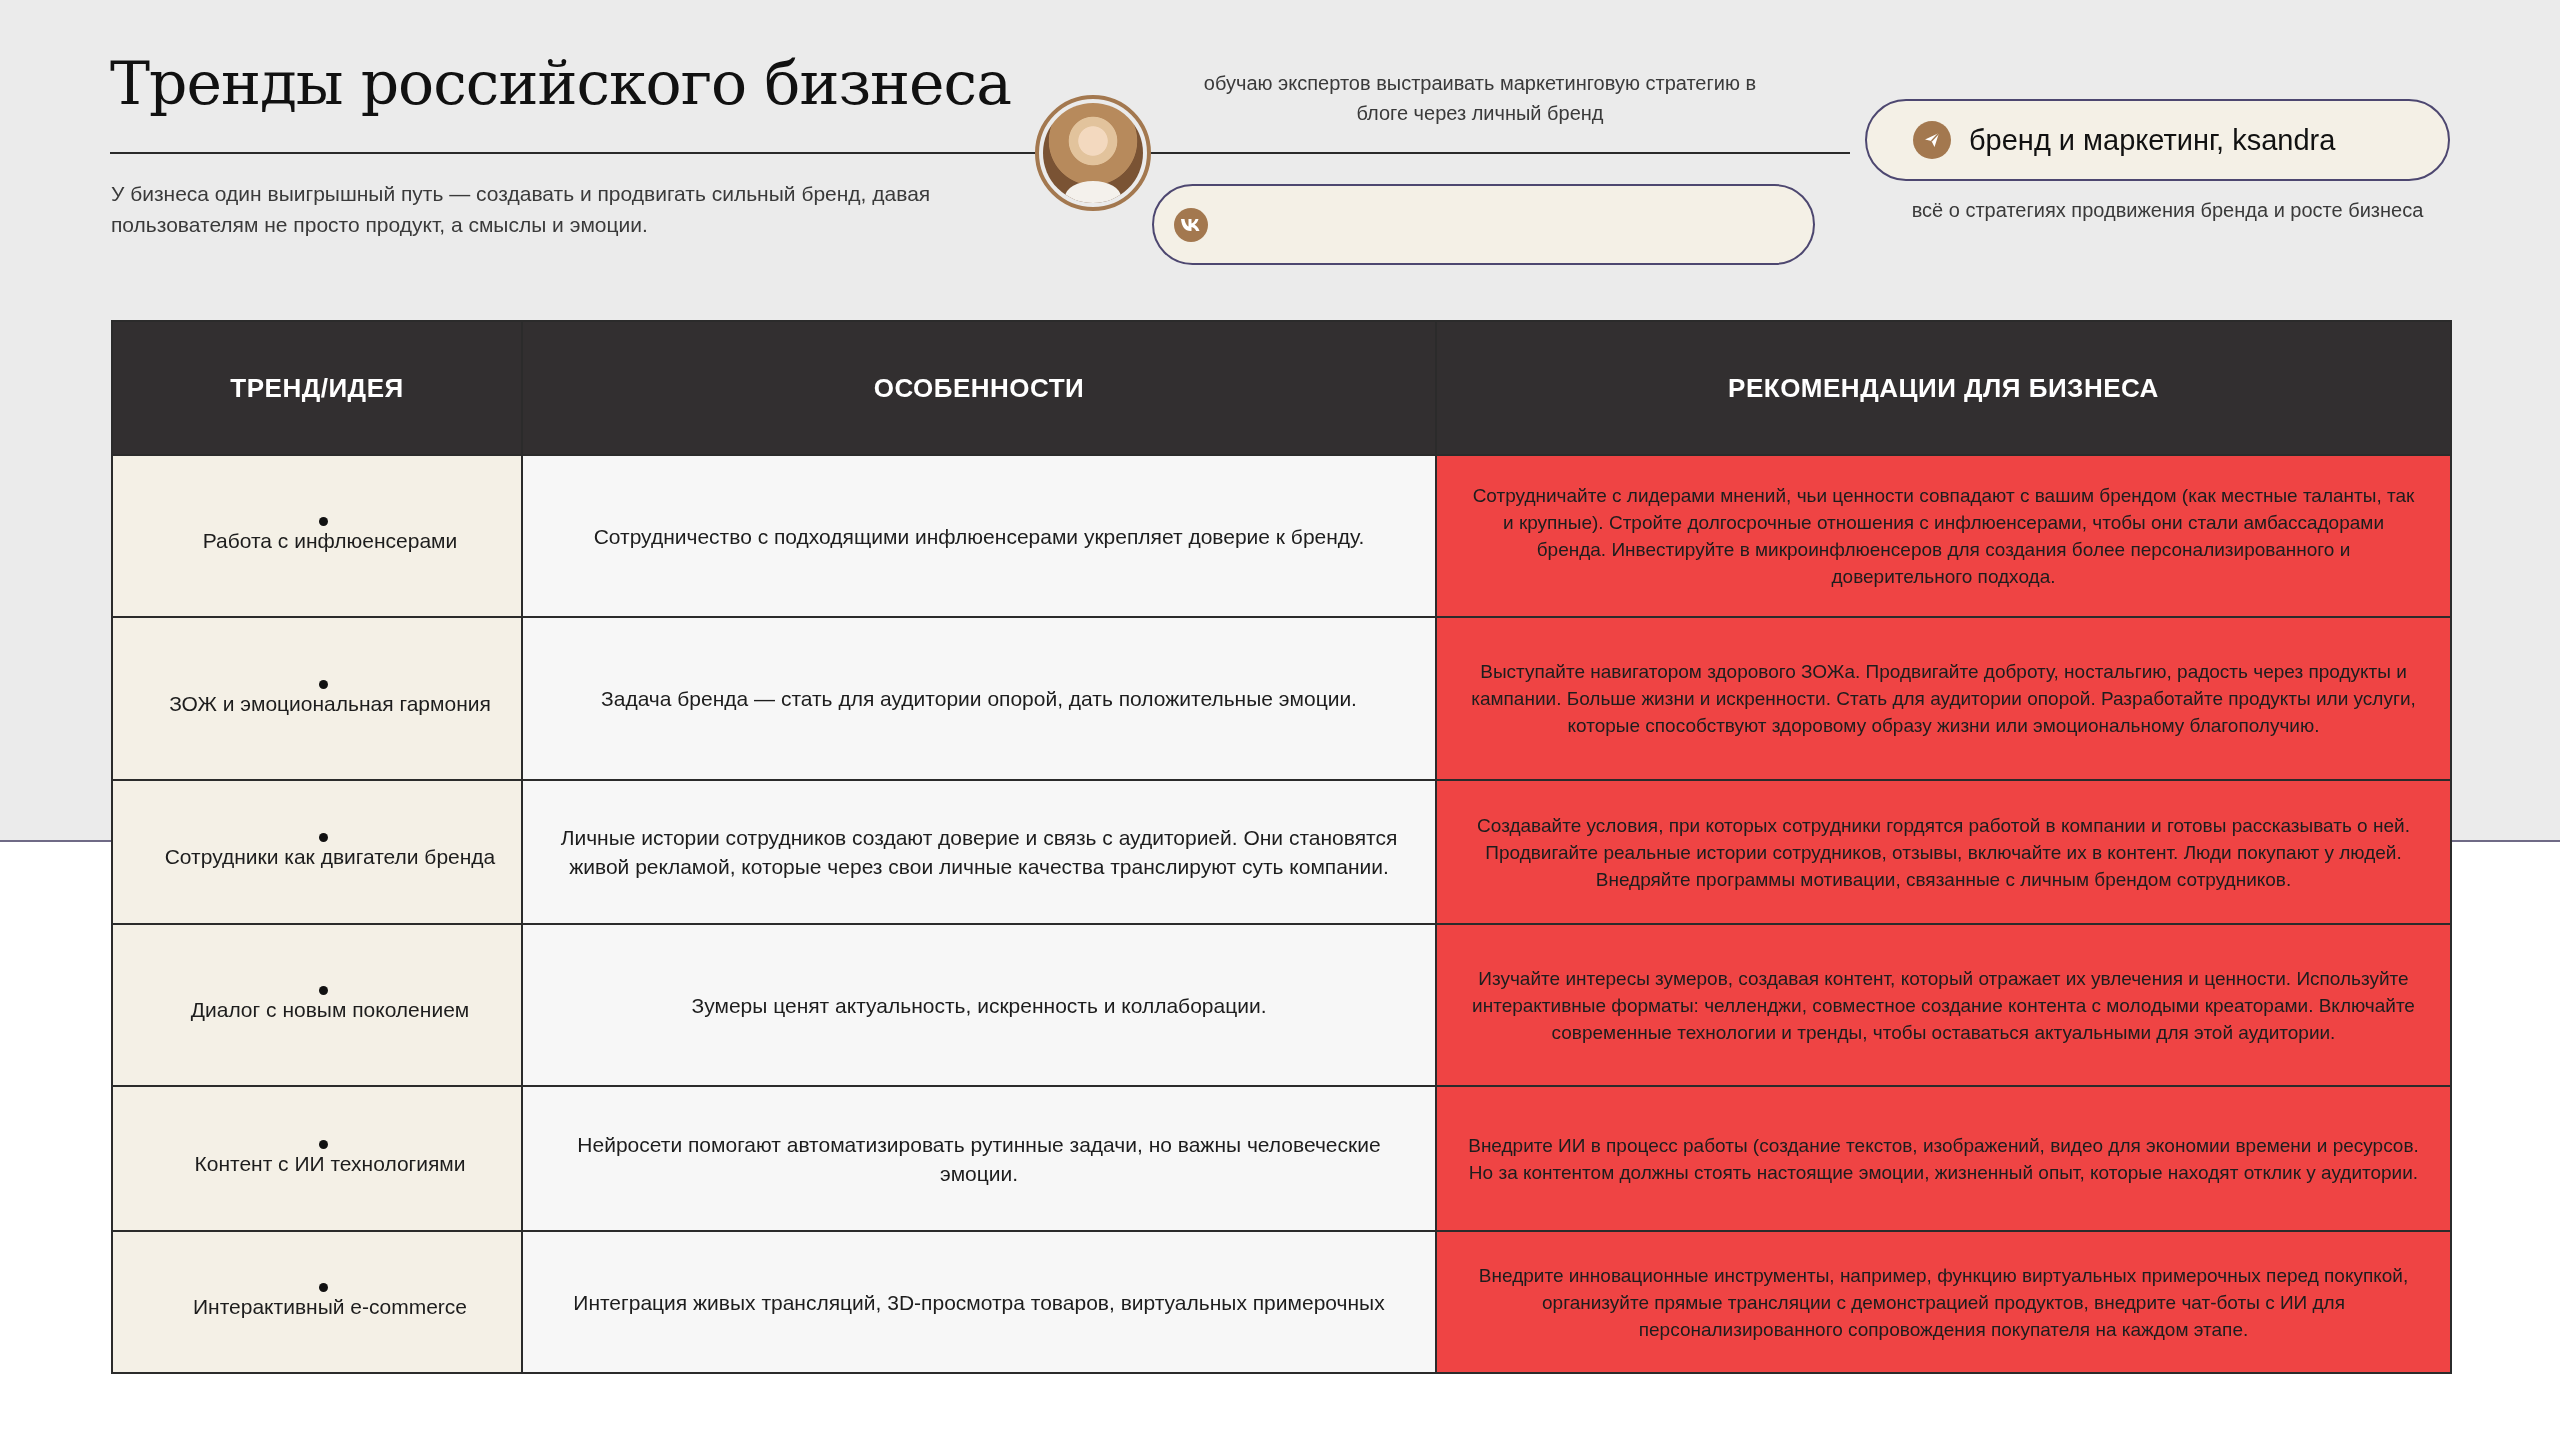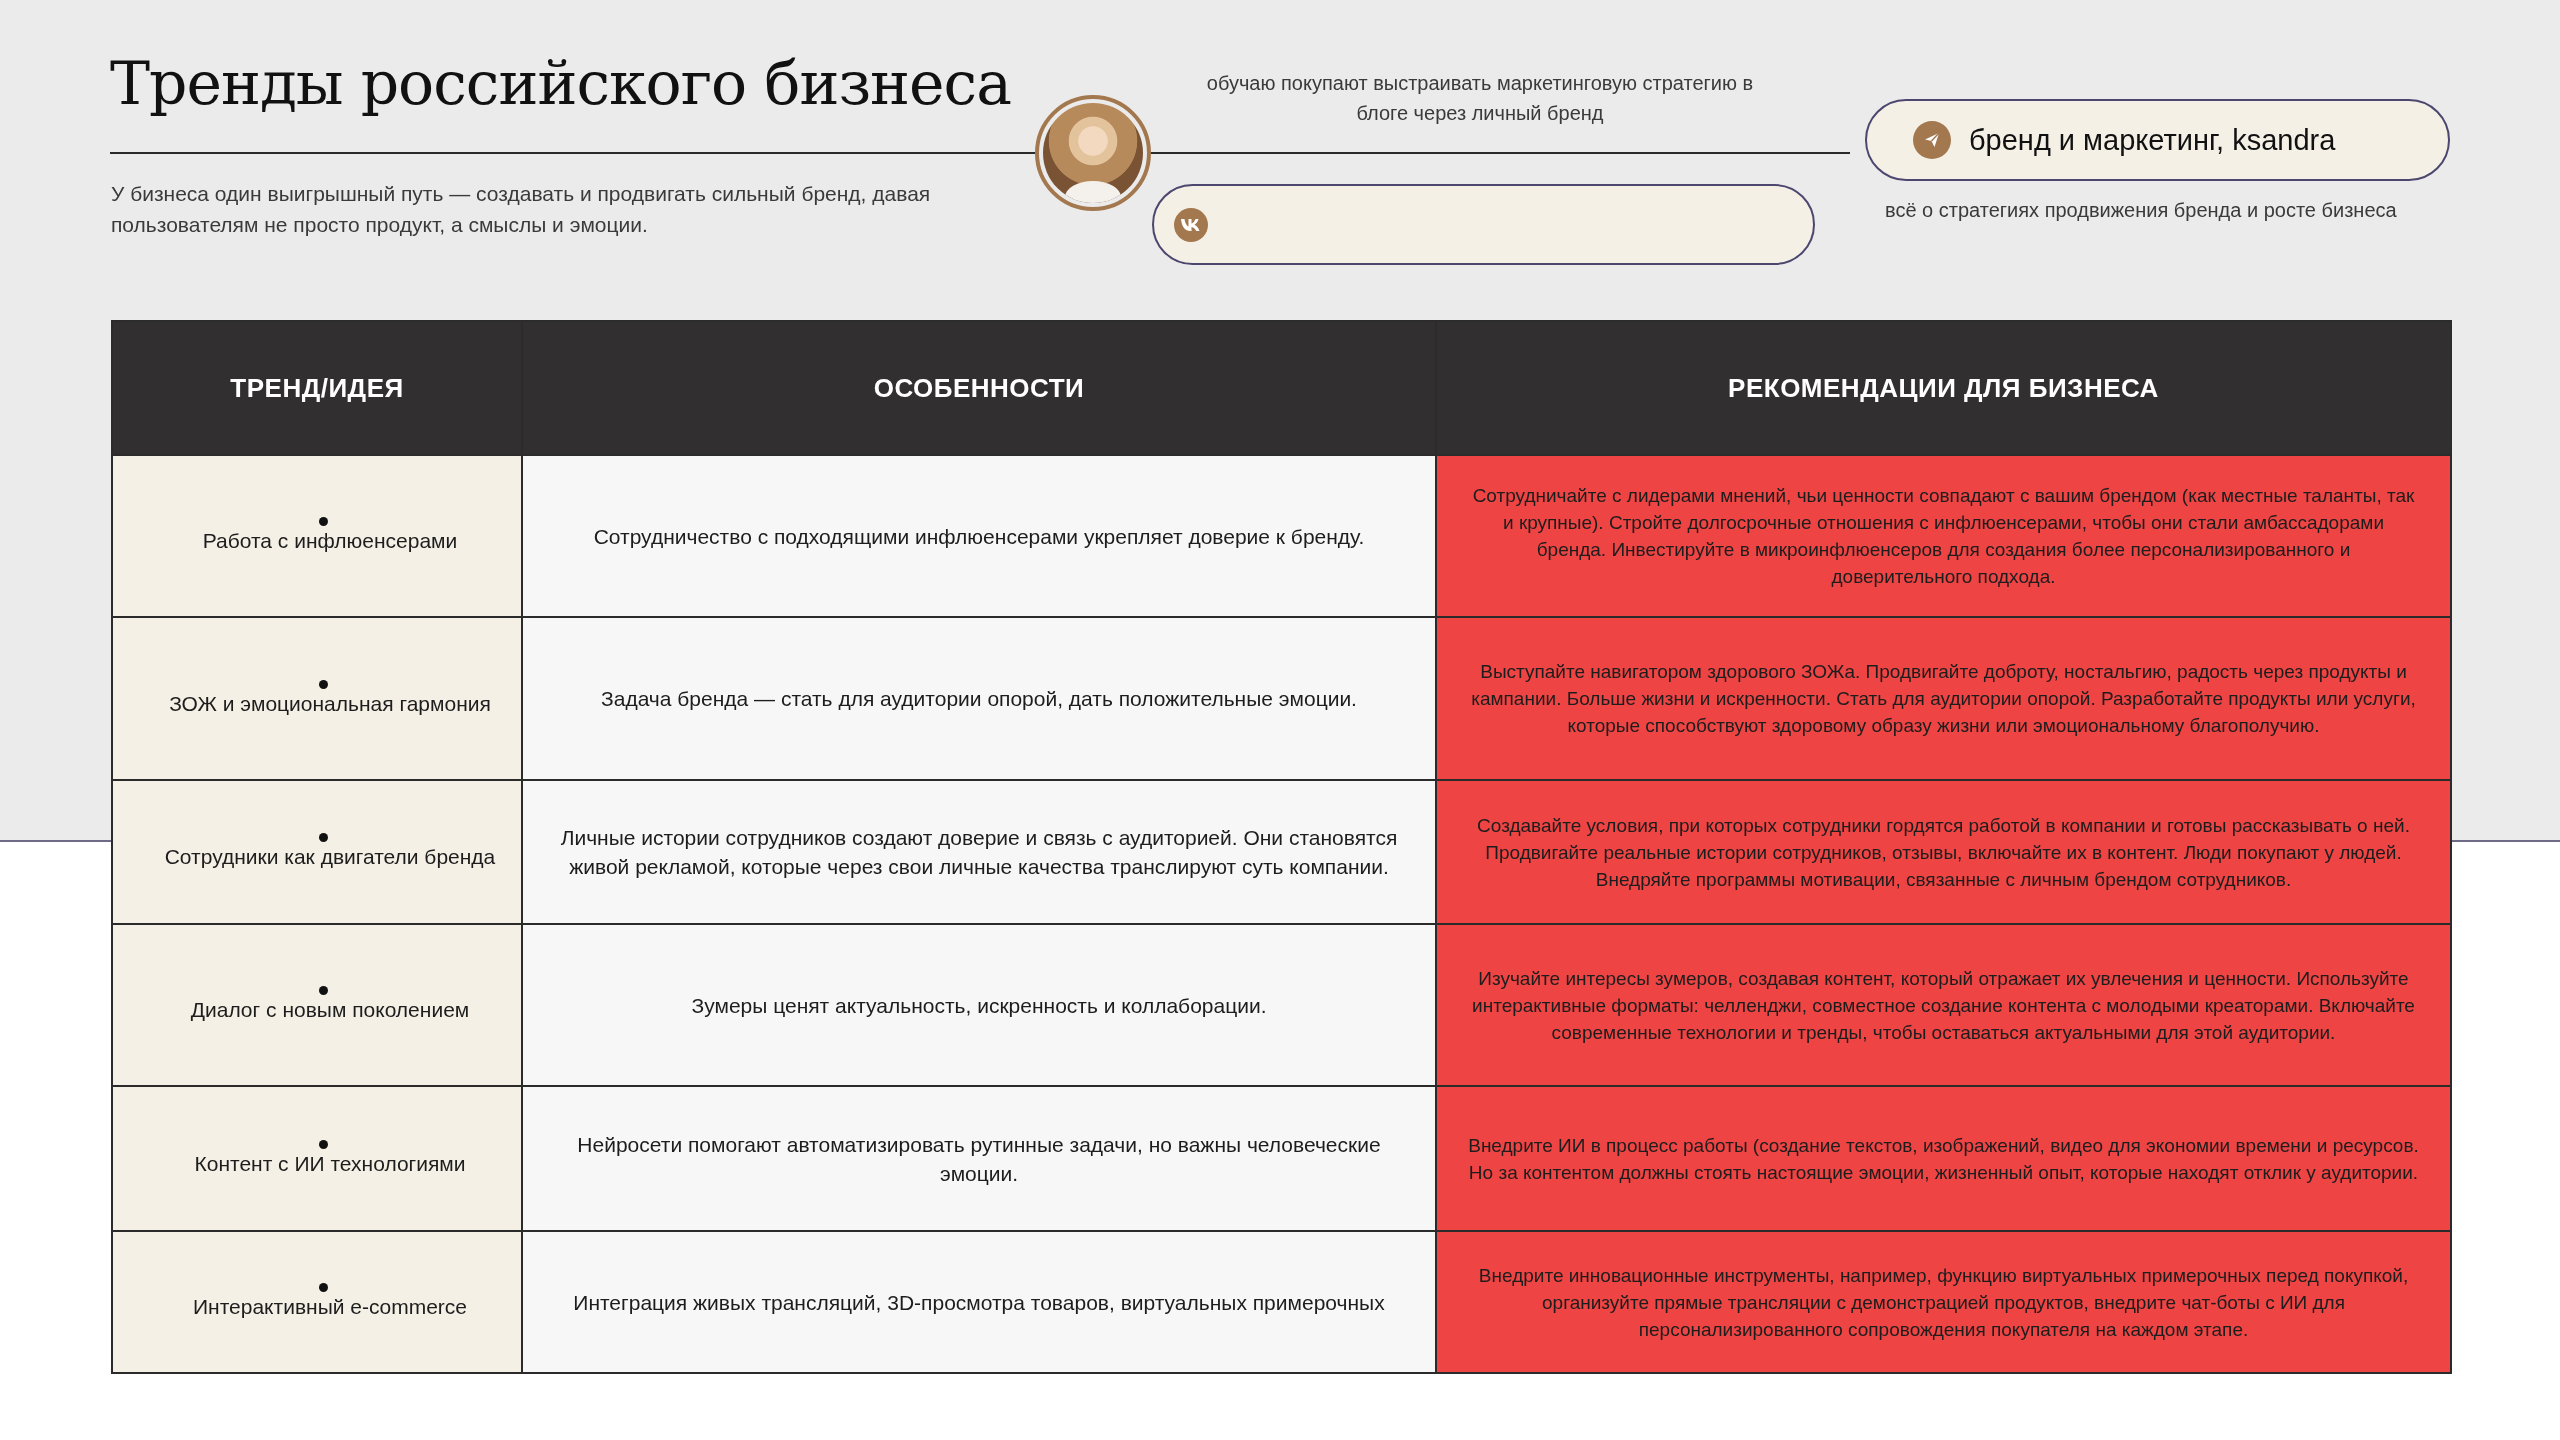--- a/index.html
+++ b/index.html
@@ -41,21 +41,21 @@
   }
   .avatar-inner::after {
     content: ""; position: absolute; left: 22%; bottom: -10%; width: 56%; height: 32%;
     background: #f4f1ec; border-radius: 50% 50% 0 0;
   }
   .tagline-left {
     position: absolute; left: 1190px; top: 68px; width: 580px; text-align: center;
     font-size: 20px; line-height: 30px; color: #3a3a3a;
   }
   .tagline-right {
-    position: absolute; left: 1885px; top: 195px; width: 565px; 
+    position: absolute; left: 1885px; top: 195px; width: 565px; text-align: center;
     font-size: 20px; line-height: 30px; color: #3a3a3a;
   }
   .pill {
     position: absolute; background: #f4f0e6; border: 2px solid #4d4770;
     border-radius: 42px; display: flex; align-items: center;
     font-size: 29px; color: #111;
   }
   .pill-tg { left: 1865px; top: 99px; width: 585px; height: 82px; padding-left: 46px; }
   .pill-vk { left: 1152px; top: 184px; width: 663px; height: 81px; padding-left: 20px; }
   .pill-icon {
@@ -92,21 +92,21 @@
 <div class="bg-top"></div>
 
 <h1 class="title">Тренды российского бизнеса</h1>
 <div class="hline"></div>
 <p class="subtitle">У бизнеса один выигрышный путь — создавать и продвигать сильный бренд, давая пользователям не просто продукт, а смыслы и эмоции.</p>
 
 <div class="avatar">
   <div class="avatar-inner"></div>
 </div>
 
-<p class="tagline-left">обучаю покупают выстраивать маркетинговую стратегию в блоге через личный бренд</p>
+<p class="tagline-left">обучаю экспертов выстраивать маркетинговую стратегию в блоге через личный бренд</p>
 
 <a class="pill pill-tg">
   <span class="pill-icon">
     <svg width="20" height="20" viewBox="0 0 20 20">
         <path d="M3 9.5 L17 3 L12.5 17 L9.5 11 Z" fill="#ffffff"></path>
         <path d="M9.5 11 L17 3" stroke="#a3784f" stroke-width="1.5"></path>
       </svg>
   </span>
   <span class="pill-label">бренд и маркетинг, ksandra</span>
 </a>

